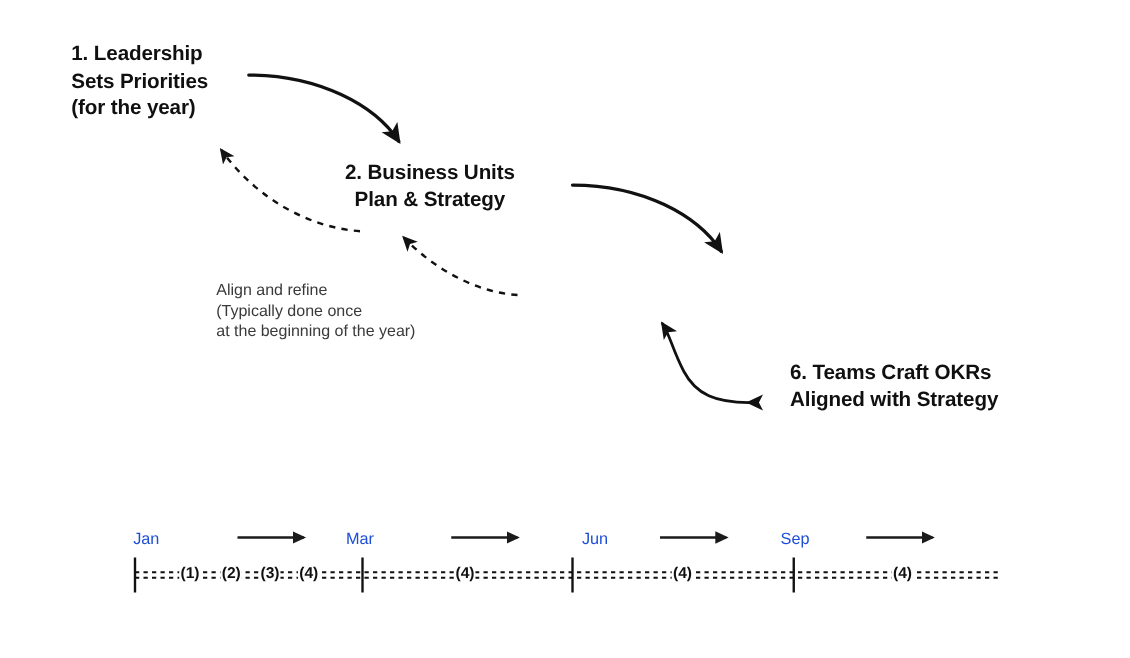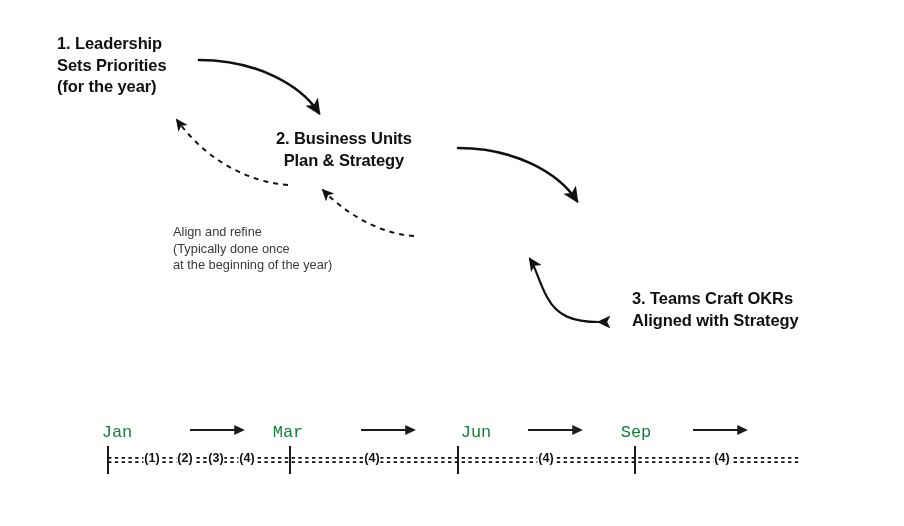--- a/index.html
+++ b/index.html
@@ -54,23 +54,23 @@
   
   #timeline {
     position: absolute;
     left: 0;
     top: 0;
     width: 904px;
     height: 526px;
   }
   .month-label {
     position: absolute;
-    font-family: Liberation Mono, monospace;
-    font-size: 17px;
-    color: #15803d;
+    font-family: Liberation Sans, sans-serif;
+    font-size: 13px;
+    color: #1d4ed8;
     top: 423px;
     transform: translateX(-50%);
     white-space: nowrap;
   }
   .tl-marker {
     position: absolute;
     font-family: "Liberation Sans", sans-serif;
     font-weight: bold;
     font-size: 12.5px;
     color: #101010;
@@ -106,21 +106,21 @@
     <path d="M 288,185 C 248,182 206,160 177,120" fill="none" stroke="#111111" stroke-width="1.9" stroke-linecap="butt" stroke-dasharray="5,5" marker-end="url(#head-dashed)"></path>
 
     <path d="M 414,236 C 382,234 348,216 323,190" fill="none" stroke="#111111" stroke-width="1.9" stroke-linecap="butt" stroke-dasharray="5,5" marker-end="url(#head-dashed)"></path>
   </svg>
 
   <p class="step-label" id="step1">1. Leadership
 Sets Priorities
 (for the year)</p>
   <p class="step-label" id="step2">2. Business Units
 Plan &amp; Strategy</p>
-  <p class="step-label" id="step4">3. Teams Craft OKRs
+  <p class="step-label" id="step4">6. Teams Craft OKRs
 Aligned with Strategy</p>
 
   <p class="note" id="note-align">Align and refine
 (Typically done once
 at the beginning of the year)</p>
 
   <div id="timeline">
     <svg id="timeline-svg" width="904" height="526" viewBox="0 0 904 526" style="position:absolute;left:0;top:0;" xmlns="http://www.w3.org/2000/svg">
       <g id="tl-axis">
           <line x1="108" x2="804" y1="457.8" y2="457.8" stroke="#111111" stroke-width="1.7" stroke-dasharray="3.4,3.4"></line>

